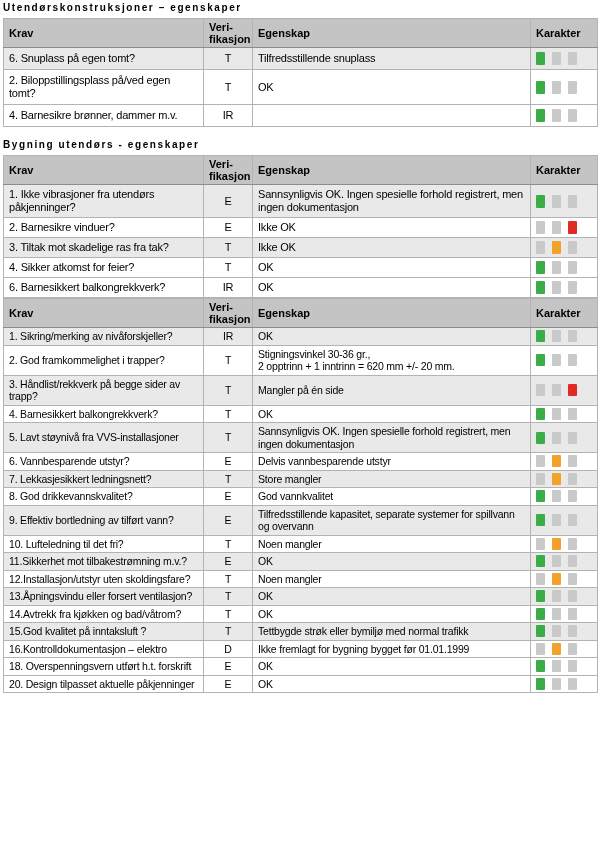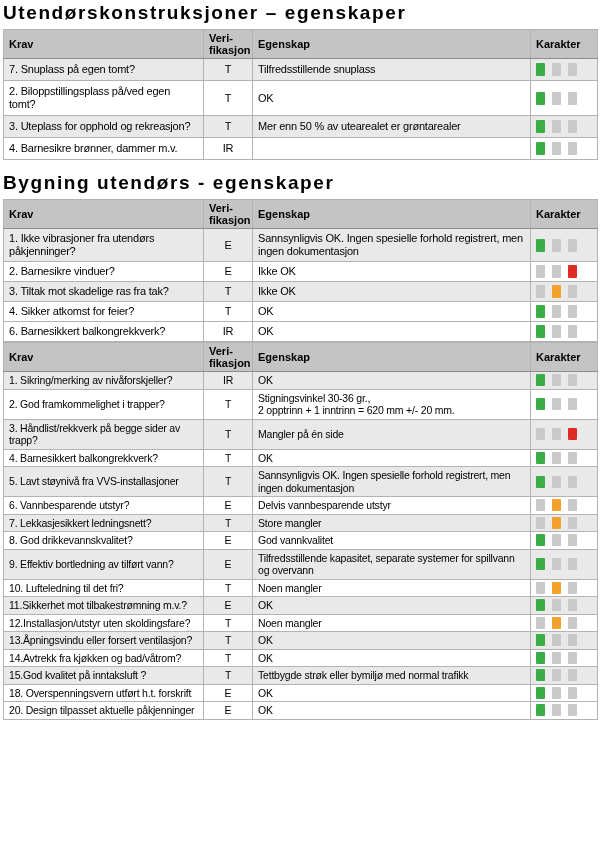--- a/index.html
+++ b/index.html
@@ -7,21 +7,21 @@
     background: #ffffff;
     width: 600px; height: 862px;
     overflow: hidden;
     font-family: "Liberation Sans", "DejaVu Sans", sans-serif;
     color: #000000;
     -webkit-font-smoothing: antialiased;
   }
   #page { padding: 2px 3px 0 3px; }
 
   .section-title {
-    font-size: 19px;
+    font-size: 10px;
     font-weight: bold;
     letter-spacing: 1.6px;
     margin: 0 0 5px 0;
     white-space: nowrap;
   }
   .section-title.later { margin-top: 12px; }
 
   table.tbl {
     border-collapse: collapse;
     table-layout: fixed;
@@ -83,47 +83,35 @@
         <tr>
           <th>Krav</th>
           <th>Veri-
 fikasjon</th>
           <th>Egenskap</th>
           <th>Karakter</th>
         </tr>
       </thead>
       <tbody>
         <tr class="shaded">
-          <td class="krav">7. Snuplass på egen tomt?</td>
+          <td class="krav">6. Snuplass på egen tomt?</td>
           <td class="ver">T</td>
           <td class="egen">Tilfredsstillende snuplass</td>
           <td class="kar">
             <div class="boxes">
               <span class="box" style="background: rgb(58, 173, 70);"></span>
               <span class="box" style="background: rgb(201, 201, 201);"></span>
               <span class="box" style="background: rgb(201, 201, 201);"></span>
             </div>
           </td>
         </tr>
         <tr>
           <td class="krav">2. Biloppstillingsplass på/ved egen tomt?</td>
           <td class="ver">T</td>
           <td class="egen">OK</td>
-          <td class="kar">
-            <div class="boxes">
-              <span class="box" style="background: rgb(58, 173, 70);"></span>
-              <span class="box" style="background: rgb(201, 201, 201);"></span>
-              <span class="box" style="background: rgb(201, 201, 201);"></span>
-            </div>
-          </td>
-        </tr>
-        <tr class="shaded">
-          <td class="krav">3. Uteplass for opphold og rekreasjon?</td>
-          <td class="ver">T</td>
-          <td class="egen">Mer enn 50 % av utearealet er grøntarealer</td>
           <td class="kar">
             <div class="boxes">
               <span class="box" style="background: rgb(58, 173, 70);"></span>
               <span class="box" style="background: rgb(201, 201, 201);"></span>
               <span class="box" style="background: rgb(201, 201, 201);"></span>
             </div>
           </td>
         </tr>
         <tr>
           <td class="krav">4. Barnesikre brønner, dammer m.v.</td>
@@ -411,20 +399,32 @@
           <td class="egen">Tettbygde strøk eller bymiljø med normal trafikk</td>
           <td class="kar">
             <div class="boxes">
               <span class="box" style="background: rgb(58, 173, 70);"></span>
               <span class="box" style="background: rgb(201, 201, 201);"></span>
               <span class="box" style="background: rgb(201, 201, 201);"></span>
             </div>
           </td>
         </tr>
         <tr>
+          <td class="krav">16.Kontrolldokumentasjon – elektro</td>
+          <td class="ver">D</td>
+          <td class="egen">Ikke fremlagt for bygning bygget før 01.01.1999</td>
+          <td class="kar">
+            <div class="boxes">
+              <span class="box" style="background: rgb(201, 201, 201);"></span>
+              <span class="box" style="background: rgb(242, 161, 42);"></span>
+              <span class="box" style="background: rgb(201, 201, 201);"></span>
+            </div>
+          </td>
+        </tr>
+        <tr>
           <td class="krav">18. Overspenningsvern utført h.t. forskrift</td>
           <td class="ver">E</td>
           <td class="egen">OK</td>
           <td class="kar">
             <div class="boxes">
               <span class="box" style="background: rgb(58, 173, 70);"></span>
               <span class="box" style="background: rgb(201, 201, 201);"></span>
               <span class="box" style="background: rgb(201, 201, 201);"></span>
             </div>
           </td>

